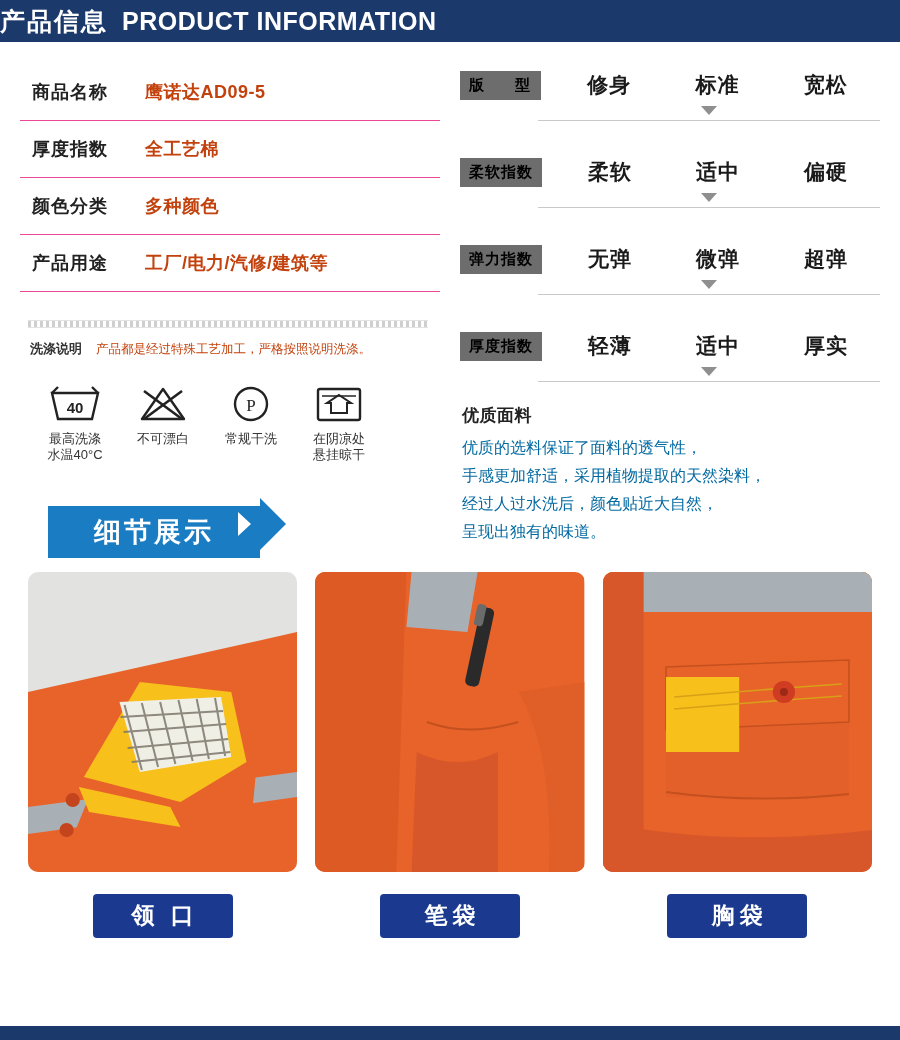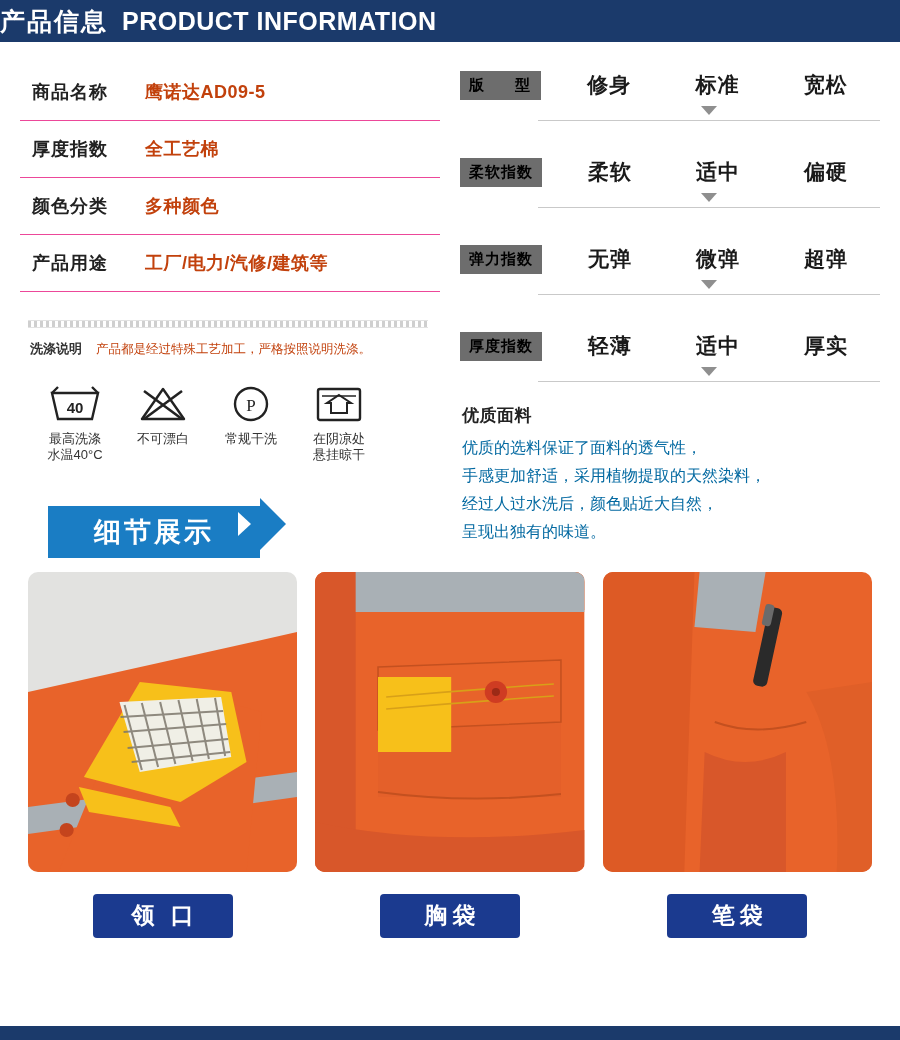--- a/index.html
+++ b/index.html
@@ -350,20 +350,38 @@
     </div>
     <div class="cap-btn">
       <span>领 口</span>
     </div>
   </div>
 
   <div class="photo-card">
     <div class="photo">
       <svg width="100%" height="100%" viewBox="0 0 265 300" preserveAspectRatio="none">
         <rect width="265" height="300" fill="#e8632a"></rect>
+        <path d="M0 0 L90 0 L80 300 L0 300 Z" fill="#dd5a25"></path>
+        <path d="M95 0 L160 0 L150 60 L90 55 Z" fill="#a9b0b5"></path>
+        <rect x="155" y="35" width="14" height="80" rx="5" fill="#2a2a2a" transform="rotate(12 162 75)"></rect>
+        <rect x="158" y="32" width="9" height="22" rx="3" fill="#6b6b6b" transform="rotate(12 162 43)"></rect>
+        <path d="M100 180 Q140 200 180 180 L180 300 L95 300 Z" fill="#d8572a"></path>
+        <path d="M110 150 Q150 165 200 150" stroke="#c4501f" stroke-width="2" fill="none"></path>
+        <path d="M200 120 Q235 180 230 300 L265 300 L265 110 Z" fill="#e05f28"></path>
+      </svg>
+    </div>
+    <div class="cap-btn">
+      <span>笔袋</span>
+    </div>
+  </div>
+
+  <div class="photo-card">
+    <div class="photo">
+      <svg width="100%" height="100%" viewBox="0 0 265 300" preserveAspectRatio="none">
+        <rect width="265" height="300" fill="#e8632a"></rect>
         <rect x="0" y="0" width="265" height="38" fill="#e8632a"></rect>
         <path d="M35 0 L265 0 L265 40 L35 40 Z" fill="#a9b0b5"></path>
         <path d="M0 0 L40 0 L40 300 L0 300 Z" fill="#d8572a"></path>
         <rect x="62" y="95" width="180" height="130" fill="#e4602a"></rect>
         <path d="M62 95 L242 88 L242 150 L62 158 Z" fill="#e8632a" stroke="#c4501f" stroke-width="1.5"></path>
         <rect x="62" y="105" width="72" height="75" fill="#f7c01a"></rect>
         <g stroke="#d8a018" stroke-width="1.6" fill="none">
           <path d="M70 125 Q150 118 235 112"></path>
           <path d="M70 137 Q150 130 235 124"></path>
         </g>
@@ -371,33 +389,15 @@
         <circle cx="178" cy="120" r="4" fill="#9c2a16"></circle>
         <path d="M62 220 Q150 232 242 222" stroke="#c4501f" stroke-width="2" fill="none"></path>
         <path d="M0 250 Q120 276 265 258 L265 300 L0 300 Z" fill="#d8572a"></path>
       </svg>
     </div>
     <div class="cap-btn">
       <span>胸袋</span>
     </div>
   </div>
 
-  <div class="photo-card">
-    <div class="photo">
-      <svg width="100%" height="100%" viewBox="0 0 265 300" preserveAspectRatio="none">
-        <rect width="265" height="300" fill="#e8632a"></rect>
-        <path d="M0 0 L90 0 L80 300 L0 300 Z" fill="#dd5a25"></path>
-        <path d="M95 0 L160 0 L150 60 L90 55 Z" fill="#a9b0b5"></path>
-        <rect x="155" y="35" width="14" height="80" rx="5" fill="#2a2a2a" transform="rotate(12 162 75)"></rect>
-        <rect x="158" y="32" width="9" height="22" rx="3" fill="#6b6b6b" transform="rotate(12 162 43)"></rect>
-        <path d="M100 180 Q140 200 180 180 L180 300 L95 300 Z" fill="#d8572a"></path>
-        <path d="M110 150 Q150 165 200 150" stroke="#c4501f" stroke-width="2" fill="none"></path>
-        <path d="M200 120 Q235 180 230 300 L265 300 L265 110 Z" fill="#e05f28"></path>
-      </svg>
-    </div>
-    <div class="cap-btn">
-      <span>笔袋</span>
-    </div>
-  </div>
-
 </div>
 
 <div class="footer-bar"></div>
 
 </body></html>

